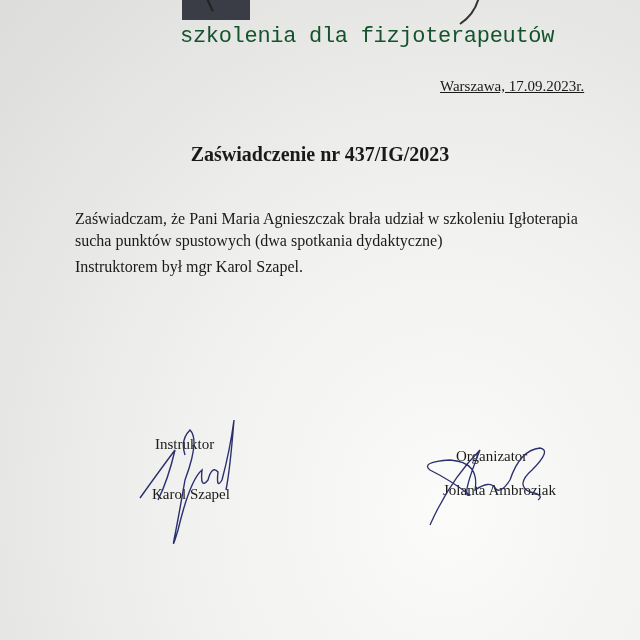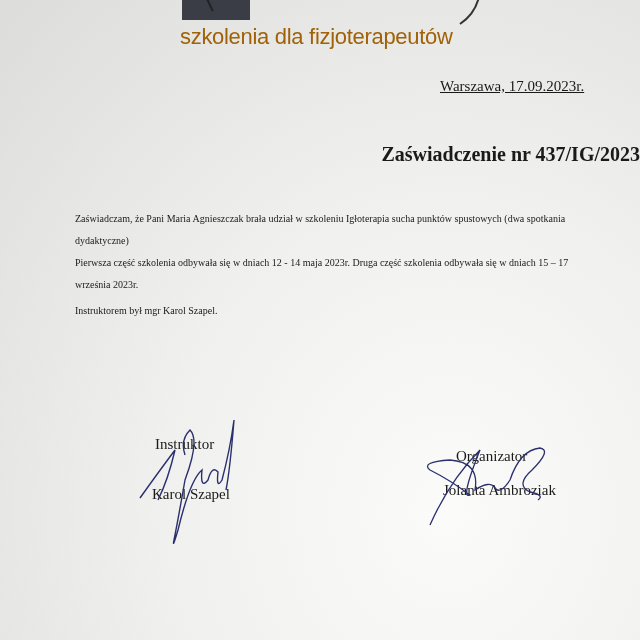--- a/index.html
+++ b/index.html
@@ -9,47 +9,46 @@
     font-family: "Liberation Serif", serif; color:#1a1a1a;
   }
   .logo-box {
     position:absolute; left:182px; top:-6px; width:68px; height:26px;
     background:#3a3d45;
   }
   .logo-box .k { position:absolute; left:26px; top:0; width:2px; height:18px; background:#222; transform:rotate(-25deg); }
   .logo-curve { position:absolute; left:440px; top:-10px; }
   .tagline {
     position:absolute; left:180px; top:24px;
-    font-family:Liberation Sans, sans-serif; font-weight:300; font-size:22px; color:#a16207;
+    font-family:Liberation Mono, monospace; font-weight:300; font-size:22px; color:#14532d;
     letter-spacing:-0.3px;
   }
   .date { position:absolute; left:440px; top:78px; font-size:15px;text-decoration:underline; }
-  .title { position:absolute; left:0; width:640px; top:143px; text-align:right; font-size:20px; font-weight:bold; }
-  .body { position:absolute; left:75px; top:208px; width:530px; font-size:10px; line-height:22px; }
+  .title { position:absolute; left:0; width:640px; top:143px; text-align:center; font-size:20px; font-weight:bold; }
+  .body { position:absolute; left:75px; top:208px; width:530px; font-size:16px; line-height:22px; }
   .body p { margin:0; }
   .body .gap { margin-top:4px; }
   .sig { position:absolute; font-size:15px; }
 </style>
 </head>
 <body>
 
 <div class="logo-box">
     <div class="k"></div>
   </div>
 <svg class="logo-curve" width="60" height="40">
   <path d="M40 0 Q38 22 20 34" stroke="#333" stroke-width="2" fill="none"></path>
 </svg>
 <div class="tagline">szkolenia dla fizjoterapeutów</div>
 
 <div class="date">Warszawa, 17.09.2023r.</div>
 <div class="title">Zaświadczenie nr 437/IG/2023</div>
 
 <div class="body">
   <p>Zaświadczam, że Pani Maria Agnieszczak brała udział w szkoleniu Igłoterapia sucha punktów spustowych (dwa spotkania dydaktyczne)</p>
-  <p>Pierwsza część szkolenia odbywała się w dniach 12 - 14 maja 2023r. Druga część szkolenia odbywała się w dniach 15 – 17 września 2023r.</p>
   <p class="gap">Instruktorem był mgr Karol Szapel.</p>
 </div>
 
 <div class="sig" style="left:155px;top:436px;">Instruktor</div>
 <div class="sig" style="left:144px;top:486px;padding-left:8px;">Karol Szapel</div>
 <svg style="position:absolute;left:130px;top:410px;" width="130" height="150">
   <path d="M10 88 Q30 60 45 40 Q38 70 28 90 M55 45 Q50 30 60 20 Q70 30 55 70 Q48 110 44 130 Q42 140 48 120 Q60 70 72 60 Q70 80 78 70 Q82 55 88 62 Q86 80 92 70 Q100 40 104 10 Q100 60 96 80" stroke="#2a2f6e" stroke-width="1.4" fill="none"></path>
 </svg>
 
 <div class="sig" style="left:456px;top:448px;">Organizator</div>

